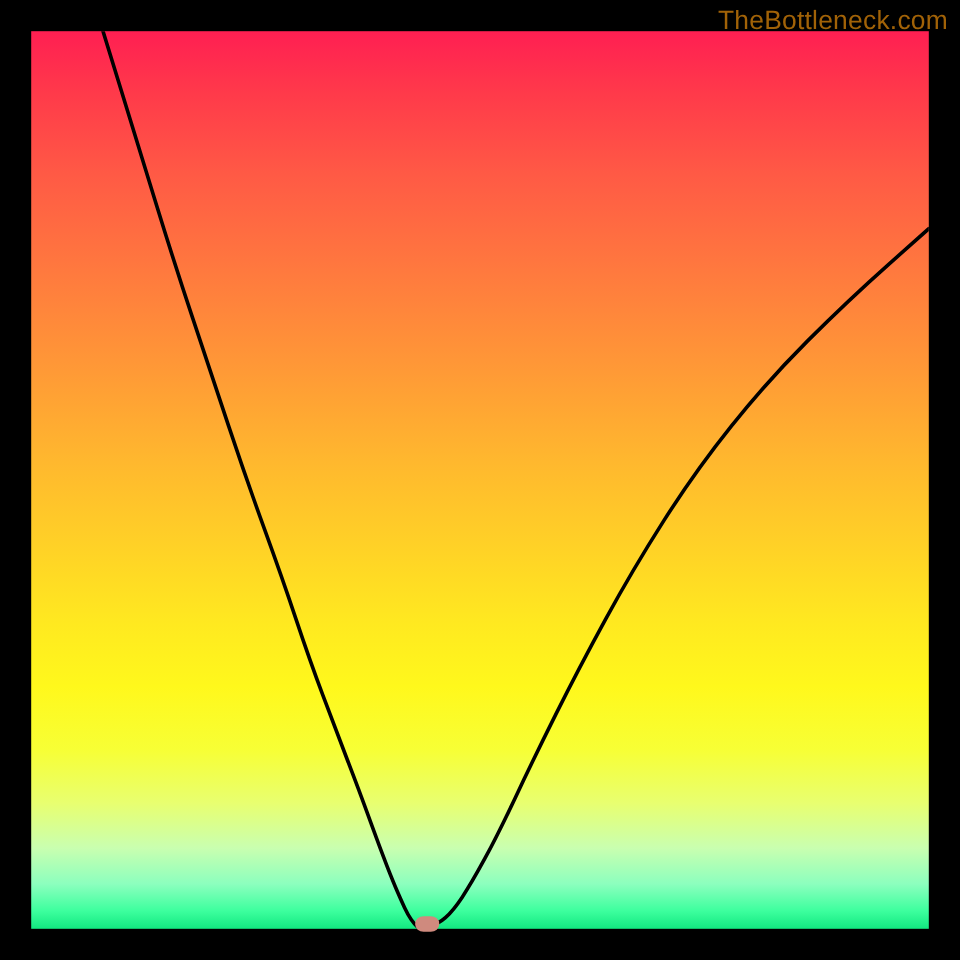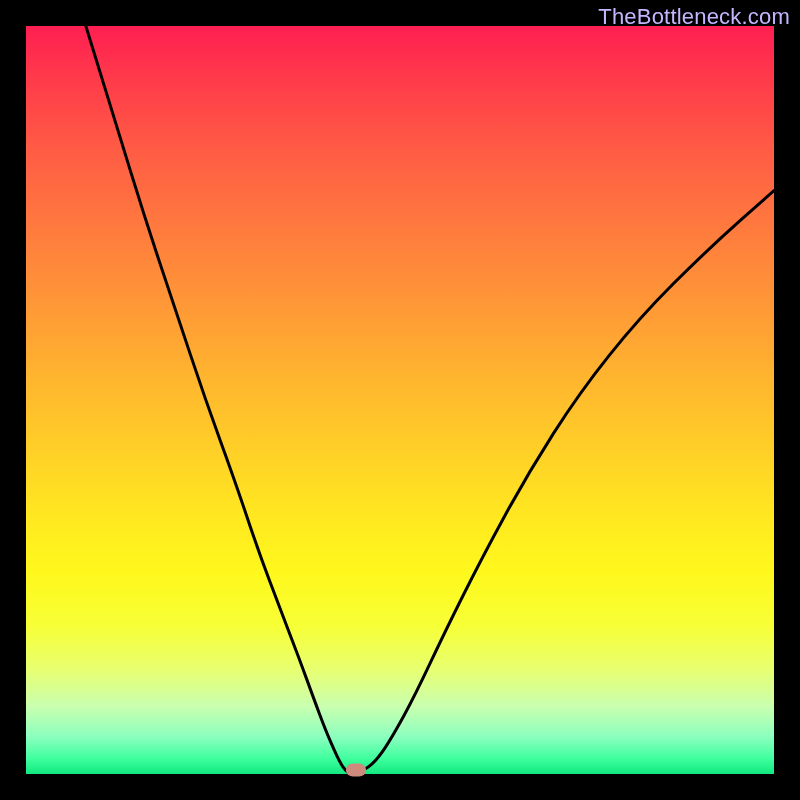--- a/index.html
+++ b/index.html
@@ -14,21 +14,21 @@
   .frame {
     position: relative;
     width: 800px;
     height: 800px;
     background: #000;
   }
   .watermark {
     position: absolute;
     top: 4px;
     right: 10px;
-    color: #c4b5fd;
+    color: #a16207;
     font-size: 22px;
     font-weight: 500;
     letter-spacing: 0.2px;
     z-index: 5;
     user-select: none;
   }
   .plot {
     position: absolute;
     left: 26px;
     top: 26px;

